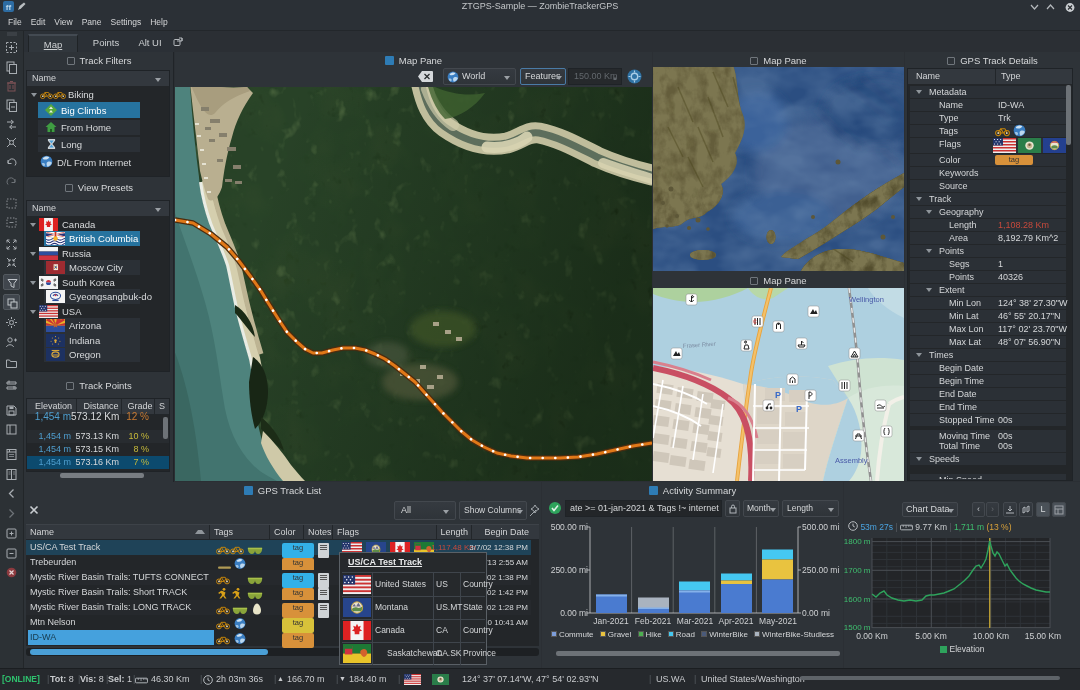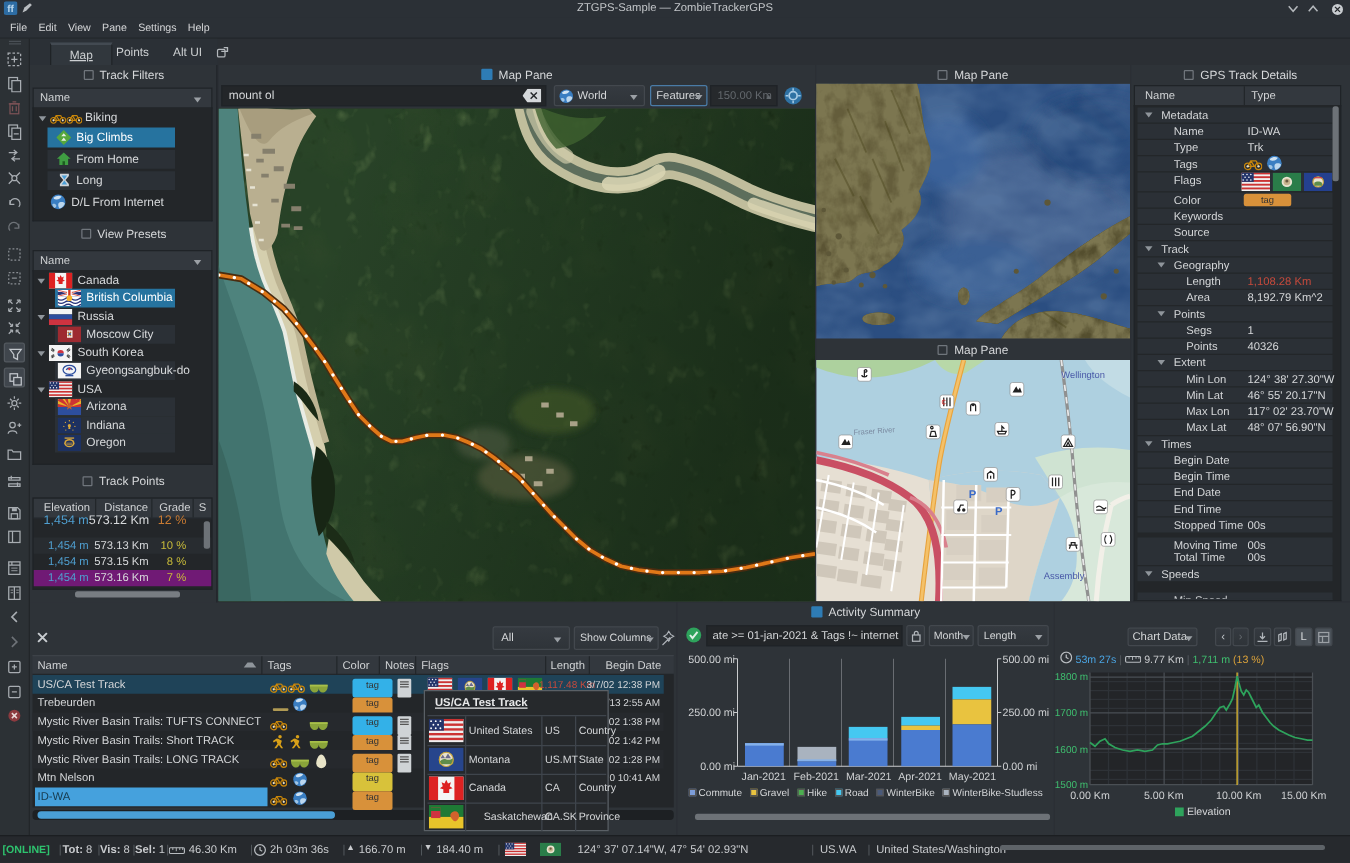--- a/index.html
+++ b/index.html
@@ -417,21 +417,21 @@
       </div>
 <div class="tbi" style="top:533px">
         <svg width="13" height="13" viewBox="0 0 13 13">
           <circle cx="6.5" cy="6.5" r="4.8" fill="#8c3a3f"></circle>
           <path d="M4.5 4.5l4 4M8.5 4.5l-4 4" stroke="#e8d8d8" stroke-width="1.2"></path>
         </svg>
       </div>
 </div>
 
 <div id="tabbar" class="abs">
-  <div class="tab sel" style="left:16px;width:50px;text-decoration:underline;">Map</div>
+  <div class="tab sel" style="left:4px;width:50px;text-decoration:underline;">Map</div>
   <div class="tab" style="left:60px;width:44px;">Points</div>
   <div class="tab" style="left:106px;width:40px;">Alt UI</div>
   <svg class="abs" style="left:149px;top:6px" width="10" height="10" viewBox="0 0 10 10">
         <rect x="1" y="2.5" width="6" height="6" rx="1" fill="none" stroke="#b4b8bc"></rect>
         <path d="M4 4h5V1" fill="none" stroke="#b4b8bc"></path>
         <path d="M6 1h3v3" fill="none" stroke="#b4b8bc"></path>
       </svg>
 </div>
 
 <div id="leftpanel" class="abs" style="left:24px;top:52px;width:150px;height:616px;background:#2e3338;border-right:1px solid #202428;">
@@ -523,29 +523,28 @@
   </div>
 
   <div class="ptitle" style="left:0;top:327px;width:150px"><span class="ckb"></span>Track Points</div>
   <div class="view" style="left:2px;top:346px;width:144px;height:74px;">
     <div class="thdr" style="left:0;top:0;width:142px;height:16px;border-top:none;">
       <span style="width:50px;text-align:center">Elevation</span><span style="width:45px;text-align:center">Distance</span><span style="width:33px;text-align:center">Grade</span><span style="width:12px;border-right:none">S</span>
     </div>
     <div class="trow" style="left:0;top:11px;width:148px;font-size:10px"><span style="color:#4f9fd0;display:inline-block;width:44px;text-align:right">1,454 m</span><span style="display:inline-block;width:48px;text-align:right">573.12 Km</span><span style="color:#c87a32;display:inline-block;width:30px;text-align:right">12 %</span></div>
     <div class="trow" style="left:0;top:31px;width:142px;font-size:9px;background:#282c30"><span style="color:#4f9fd0;display:inline-block;width:44px;text-align:right">1,454 m</span><span style="display:inline-block;width:48px;text-align:right">573.13 Km</span><span style="color:#c8bb3a;display:inline-block;width:30px;text-align:right">10 %</span></div>
     <div class="trow" style="left:0;top:44px;width:142px;font-size:9px"><span style="color:#4f9fd0;display:inline-block;width:44px;text-align:right">1,454 m</span><span style="display:inline-block;width:48px;text-align:right">573.15 Km</span><span style="color:#c8bb3a;display:inline-block;width:30px;text-align:right">8 %</span></div>
-    <div class="trow" style="left:0;top:57px;width:142px;font-size:9px;background:#701a75"><span style="color:#4f9fd0;display:inline-block;width:44px;text-align:right">1,454 m</span><span style="display:inline-block;width:48px;text-align:right">573.16 Km</span><span style="color:#c8bb3a;display:inline-block;width:30px;text-align:right">7 %</span></div>
+    <div class="trow" style="left:0;top:57px;width:142px;font-size:9px;background:#0c4a6e"><span style="color:#4f9fd0;display:inline-block;width:44px;text-align:right">1,454 m</span><span style="display:inline-block;width:48px;text-align:right">573.16 Km</span><span style="color:#c8bb3a;display:inline-block;width:30px;text-align:right">7 %</span></div>
     <div class="abs" style="right:1px;top:18px;width:5px;height:22px;background:#6d7277;border-radius:2px"></div>
   </div>
   <div class="abs" style="left:36px;top:421px;width:84px;height:5px;background:#787d82;border-radius:2px"></div>
 </div>
 
 <div id="map1" class="abs" style="left:175px;top:52px;width:477px;height:429px;background:#2e3338;">
   <div class="ptitle" style="left:0;top:2px;width:477px"><span class="bsq"></span>Map Pane</div>
-  <div class="field" style="left:2px;top:16px;width:260px;height:17px;line-height:15px;padding-left:5px;font-size:9.5px">mount ol</div>
   <svg class="abs" style="left:243px;top:19px" width="15" height="11" viewBox="0 0 15 11">
         <path d="M4 0h10a1 1 0 011 1v9a1 1 0 01-1 1H4L0 5.5z" fill="#d5d8db"></path>
         <path d="M6.5 3l5 5M11.5 3l-5 5" stroke="#26292c" stroke-width="1.2"></path>
       </svg>
   <div class="combo" style="left:268px;top:16px;width:73px;height:17px;line-height:15px;padding-left:18px;">World<span class="cd" style="position:absolute;right:5px;top:7px"></span><svg style="position:absolute;left:3px;top:2px" width="12" height="12">
           <use href="#i-globe"></use>
         </svg></div>
   <div class="combo" style="left:345px;top:16px;width:46px;height:17px;line-height:15px;padding-left:4px;border-color:#4a7ba6;">Features<span class="cd" style="position:absolute;right:3px;top:7px"></span></div>
   <div class="field" style="left:393px;top:16px;width:54px;height:17px;line-height:15px;padding-left:5px;color:#63686d;background:#26292c">150.00 Km<span style="position:absolute;right:3px;top:2px;color:#63686d;font-size:6px">▲<br>▼</span></div>
   <svg class="abs" style="left:452px;top:17px" width="15" height="15" viewBox="0 0 15 15">
@@ -1007,20 +1006,21 @@
           <span class="lb" style="left:29px">Min Speed</span>
         </div>
     <div class="dr" style="top:395px">
           <span class="lb" style="left:29px">Overall Spd</span>
         </div>
     <div class="abs" style="right:1px;top:1px;width:5px;height:60px;background:#6d7277;border-radius:2px"></div>
   </div>
 </div>
 
 <div id="tracklist" class="abs" style="left:24px;top:482px;width:517px;height:186px;background:#2e3338;">
+  <div class="ptitle" style="left:0;top:2px;width:517px"><span class="bsq"></span>GPS Track List</div>
   <svg class="abs" style="left:5px;top:23px" width="10" height="10" viewBox="0 0 10 10">
         <path d="M1.5 1.5l7 7M8.5 1.5l-7 7" stroke="#c8ccd0" stroke-width="1.6"></path>
       </svg>
   <div class="combo" style="left:370px;top:19px;width:62px;height:19px;line-height:17px;padding-left:6px;">All<span class="cd" style="position:absolute;right:6px;top:8px"></span></div>
   <div class="combo" style="left:435px;top:19px;width:68px;height:19px;line-height:17px;padding-left:4px;font-size:8.5px;">Show Columns<span class="cd" style="position:absolute;right:3px;top:8px"></span></div>
   <svg class="abs" style="left:505px;top:22px" width="11" height="13" viewBox="0 0 11 13">
         <path d="M1 12L7 6M6 1l1.5 2.5L10 5l-2.5 1.5L6 9 4.5 6.5 2 5l2.5-1.5z" stroke="#b0b5ba" fill="none" stroke-width=".9"></path>
       </svg>
 
   <div class="thdr" style="left:2px;top:42px;width:513px;height:16px;">

